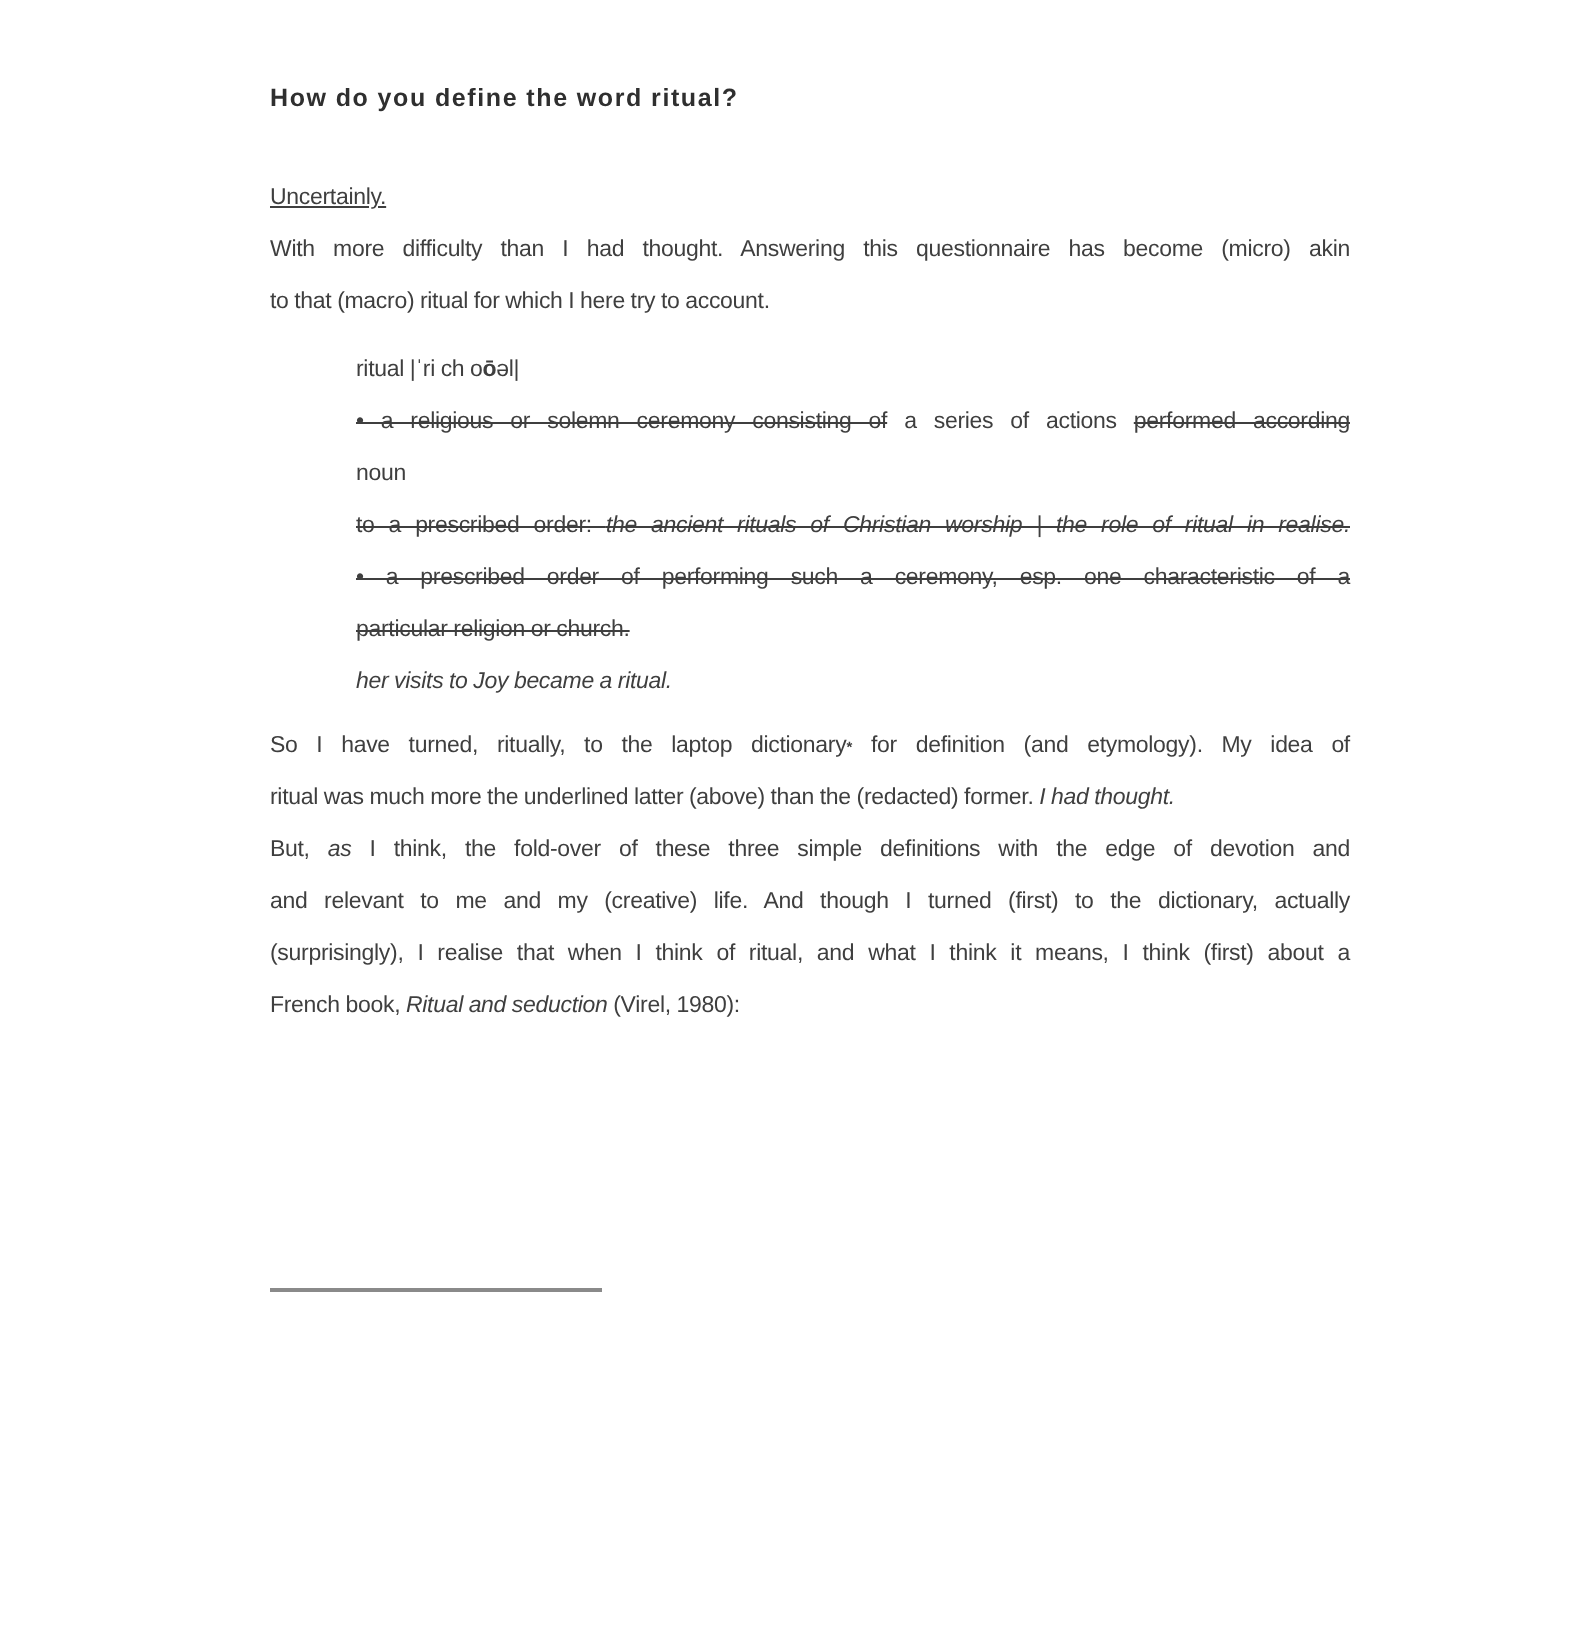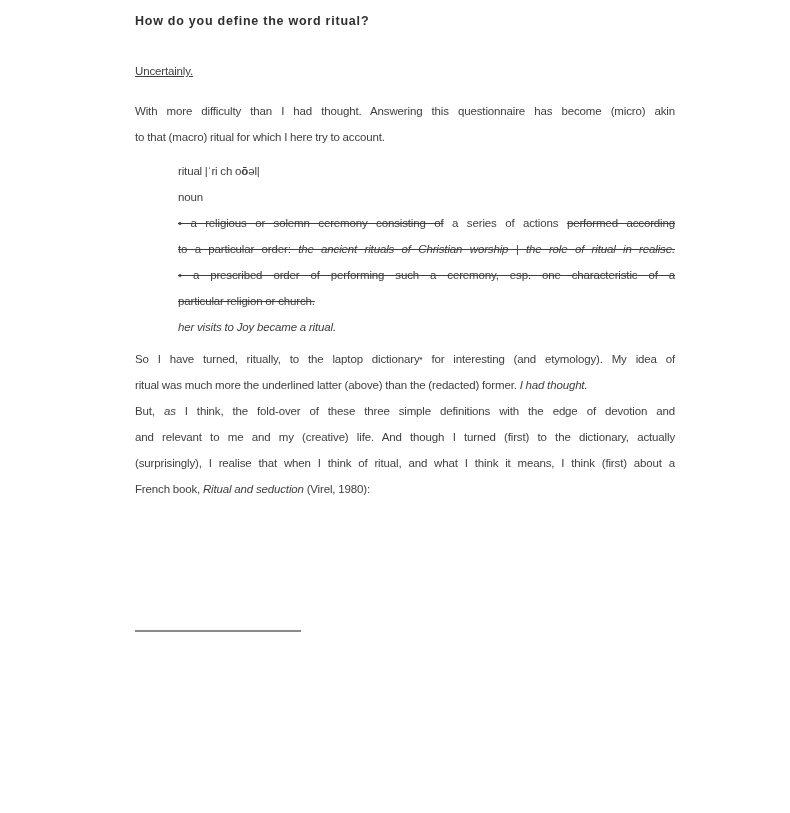--- a/index.html
+++ b/index.html
@@ -6,37 +6,37 @@
   html, body {
     width: 790px; height: 813px;
     background: #ffffff;
     font-family: "Liberation Sans", sans-serif;
     color: #3f3f3f;
     overflow: hidden;
   }
   .page {
     width: 540px;
     margin-left: 135px;
-    padding-top: 8px;
+    padding-top: 36px;
     font-size: 11.5px;
     letter-spacing: -0.15px;
     word-spacing: -0.2px;
     line-height: 26px;
   }
   .h1 {
     font-size: 12.5px;
     font-weight: bold;
     letter-spacing: 0.8px;
     color: #2f2f2f;
     line-height: 26px;
   }
   .line { line-height: 26px; }
   .j { text-align: justify; text-align-last: justify; }
   .unc { margin-top: 24px; text-decoration: underline; }
-  .p-diff { margin-top: 14px; }
+  .p-diff { margin-top: 0; }
   .dict { margin-left: 43px; margin-top: 8px; }
   .p-turned { margin-top: 6px; }
   .p-but { }
   .strike { text-decoration: line-through; text-decoration-thickness: 1px; }
   .i { font-style: italic; }
   .u { text-decoration: underline; text-underline-offset: 2px; text-decoration-thickness: 1px; }
   .b { font-weight: bold; }
   .sup {
     font-size: 7.5px;
     vertical-align: top;
@@ -66,36 +66,36 @@
   <div class="line unc">Uncertainly.</div>
 
   <div class="p-diff">
     <div class="line j">With more difficulty than I had thought. Answering this questionnaire has become (micro) akin</div>
     <div class="line">to that (macro) ritual for which I here try to account.</div>
   </div>
 
   <section class="dict">
     <div class="line"><span>ritual |ˈri ch o</span><span class="b">ō</span><span>əl|</span></div>
 
+    <div class="line j"><span class="strike">• a religious or solemn ceremony consisting of</span><span> a series of actions </span><span class="strike">performed according</span></div>
+
     <div class="line">noun</div>
 
-    <div class="line j"><span class="strike">• a religious or solemn ceremony consisting of</span><span> a series of actions </span><span class="strike">performed according</span></div>
-
-    <div class="line j"><span class="strike">to a particular order: </span><span class="strike i">the ancient rituals of Christian worship | the role of ritual in realise.</span></div>
+    <div class="line j"><span class="strike">to a prescribed order: </span><span class="strike i">the ancient rituals of Christian worship | the role of ritual in realise.</span></div>
 
     <div class="line j"><span class="strike">• a prescribed order of performing such a ceremony, esp. one characteristic of a</span></div>
 
     <div class="line"><span class="strike">particular religion or church.</span></div>
 
 
     <div class="line i">her visits to Joy became a ritual.</div>
   </section>
 
   <div class="p-turned">
-    <div class="line j"><span>So I have turned, ritually, to the laptop dictionary</span><span class="sup">*</span><span> for interesting (and etymology). My idea of</span></div>
+    <div class="line j"><span>So I have turned, ritually, to the laptop dictionary</span><span class="sup">*</span><span> for definition (and etymology). My idea of</span></div>
     <div class="line"><span>ritual was much more the underlined latter (above) than the (redacted) former. </span><span class="i">I had thought.</span></div>
   </div>
 
   <div class="p-but">
     <div class="line j"><span>But, </span><span class="i">as</span><span> I think, the fold-over of these three simple definitions with the edge of devotion and</span></div>
     <div class="line j">and relevant to me and my (creative) life. And though I turned (first) to the dictionary, actually</div>
     <div class="line j">(surprisingly), I realise that when I think of ritual, and what I think it means, I think (first) about a</div>
     <div class="line"><span>French book, </span><span class="i">Ritual and seduction</span><span> (Virel, 1980):</span></div>
   </div>
 

